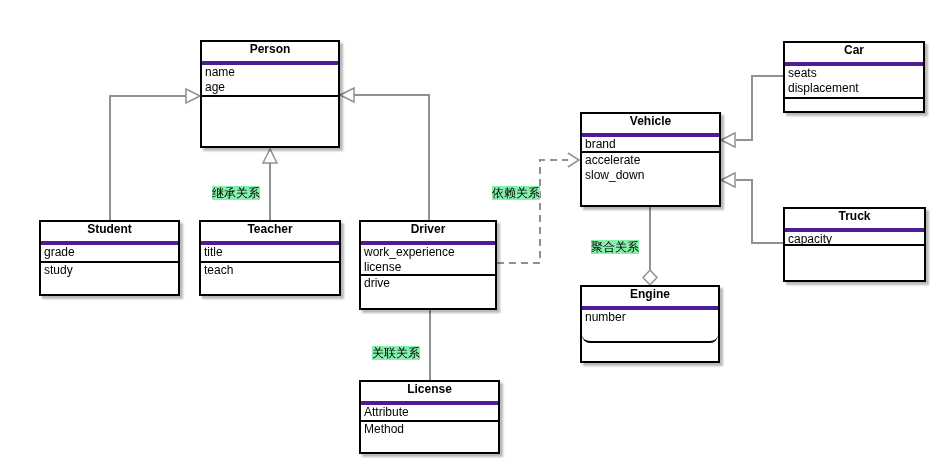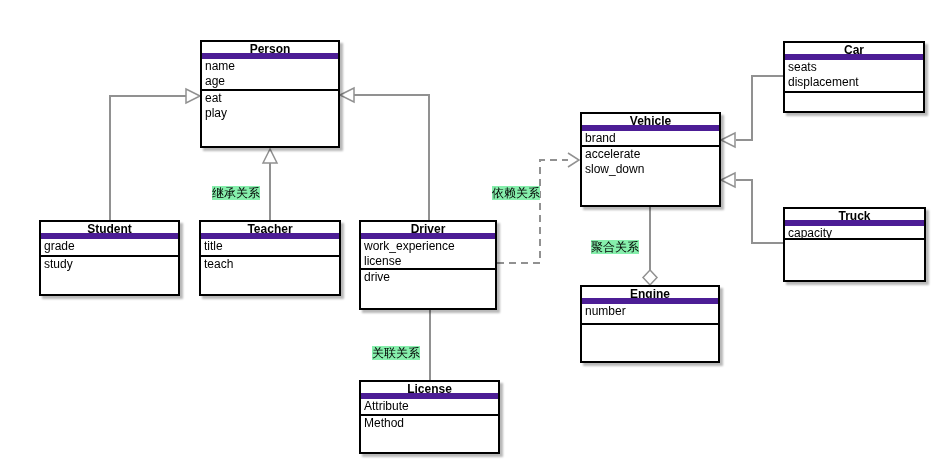--- a/index.html
+++ b/index.html
@@ -24,22 +24,22 @@
     border: 2px solid #000000;
     box-sizing: border-box;
     box-shadow: 3px 3px 2px rgba(0,0,0,0.28);
     font-size: 12px;
     color: #000000;
   }
   .uml-title {
     font-weight: bold;
     text-align: center;
     line-height: 15px;
-    height: 17px;
-    border-bottom: 6px solid #4c1d95;
+    height: 23px;
+    border-bottom: 4px solid #4c1d95;
     box-sizing: border-box;
     overflow: hidden;
   }
   .uml-attrs {
     border-bottom: 2px solid #000000;
     box-sizing: border-box;
     padding: 0 3px;
     line-height: 15px;
     overflow: hidden;
   }
@@ -109,24 +109,20 @@
   <div class="edge-label" style="left:492px; top:186px;">依赖关系</div>
   <div class="edge-label" style="left:372px; top:346px;">关联关系</div>
   <div class="edge-label" style="left:591px; top:240px;">聚合关系</div>
 
   <div class="uml-class" style="left:200px; top:40px; width:140px; height:108px;">
     <div class="uml-title">Person</div>
     <div class="uml-attrs" style="height:32px;">
       <div>name</div>
       <div>age</div>
     </div>
-    <div class="uml-methods">
-      <div>eat</div>
-      <div>play</div>
-    </div>
   </div>
 
   <div class="uml-class" style="left:39px; top:220px; width:141px; height:76px;">
     <div class="uml-title">Student</div>
     <div class="uml-attrs" style="height:18px;">
       <div>grade</div>
     </div>
     <div class="uml-methods">
       <div>study</div>
     </div>
@@ -170,21 +166,21 @@
       <div>engine</div>
     </div>
     <div class="uml-methods">
       <div>accelerate</div>
       <div>slow_down</div>
     </div>
   </div>
 
   <div class="uml-class" style="left:580px; top:285px; width:140px; height:78px;">
     <div class="uml-title">Engine</div>
-    <div class="uml-attrs" style="height:21px;">
+    <div class="uml-attrs" style="height:33px;border-radius:8px;">
       <div>number</div>
     </div>
     <div class="uml-methods"></div>
   </div>
 
   <div class="uml-class" style="left:783px; top:41px; width:142px; height:72px;">
     <div class="uml-title">Car</div>
     <div class="uml-attrs" style="height:33px;">
       <div>seats</div>
       <div>displacement</div>

